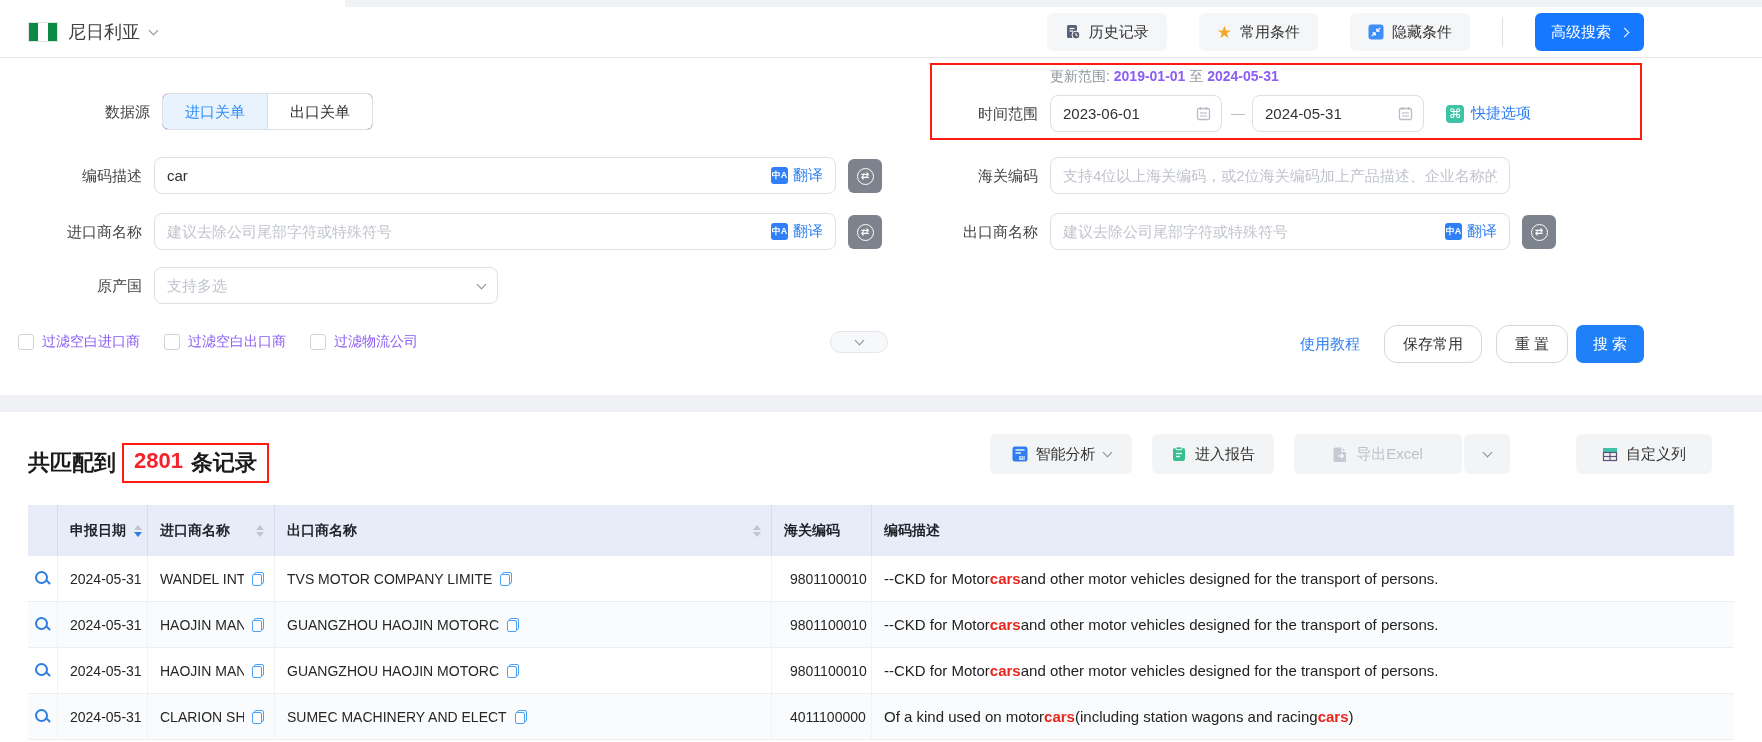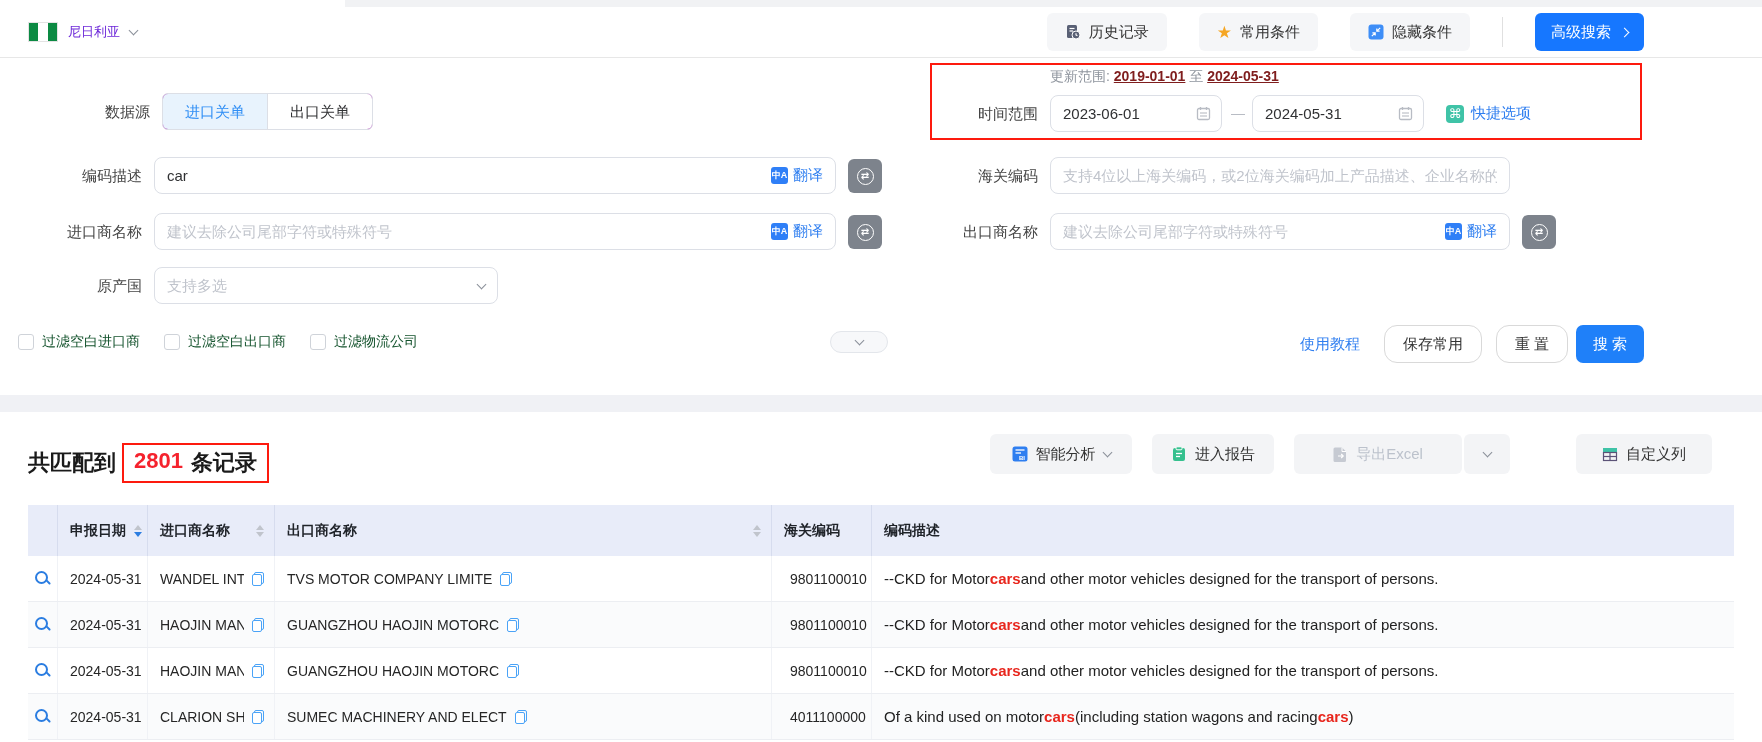--- a/index.html
+++ b/index.html
@@ -7,21 +7,21 @@
     font-family:"Liberation Sans","DejaVu Sans",sans-serif; color:#333; font-size:14px; }
   .page { position:relative; width:1762px; height:742px; background:#fff; overflow:hidden; }
   .topstrip { position:absolute; left:345px; right:0; top:0; height:7px; background:#f1f2f4; }
 
   
   .topbar { position:absolute; left:0; right:0; top:7px; height:51px; background:#fff;
     border-bottom:1px solid #e7e7e7; display:flex; align-items:center; }
   .country-picker { display:flex; align-items:center; gap:10px; margin-left:28px; cursor:pointer; }
   .flag { width:30px; height:20px; display:flex; border:1px solid #e3e3e3; }
   .flag i { flex:1; } .flag i:nth-child(1),.flag i:nth-child(3){ background:#0c8a43; } .flag i:nth-child(2){ background:#fff; }
-  .country-name { font-size:13px; color:#6d28d9; }
+  .country-name { font-size:18px; color:#404040; }
   .chev { display:inline-block; width:7px; height:7px; border-right:1.6px solid #8a8f99;
     border-bottom:1.6px solid #8a8f99; transform:rotate(45deg); margin-top:-3px; }
   .chev.right { transform:rotate(-45deg); margin:0 0 0 2px; }
   .chev.white { border-color:#fff; }
   .topbar-right { margin-left:auto; display:flex; align-items:center; gap:32px; margin-right:118px; }
   .tb-btn { height:38px; padding:0 18px; background:#f5f6f8; border-radius:6px; display:flex;
     align-items:center; gap:8px; font-size:15px; color:#333; cursor:pointer; }
   .tb-divider { width:1px; height:30px; background:#e0e0e0; }
   .tb-primary { height:38px; padding:0 16px; background:#1677ff; color:#fff; border-radius:6px;
     display:flex; align-items:center; gap:8px; font-size:15px; cursor:pointer; }
@@ -29,21 +29,21 @@
 
   
   .flabel { position:absolute; font-size:15px; color:#444; line-height:37px; text-align:right; }
   .tabs { position:absolute; left:162px; top:93px; height:37px; display:flex;
     border:1px solid #dcdfe6; border-radius:6px; overflow:hidden; background:#a21caf; }
   .tab { padding:0 22px; line-height:35px; font-size:15px; color:#303133; cursor:pointer; background:#fff; }
   .tab.active { background:#e8f3fd; color:#2f8ef5; }
   .tab + .tab { border-left:1px solid #dcdfe6; }
 
   .update-line { position:absolute; left:1050px; top:68px; font-size:14px; color:#8f959e; }
-  .update-line b { color:#7f1d1d; font-weight:bold;text-decoration:underline; }
+  .update-line b { color:#8b5cf6; font-weight:bold; }
   .anno-box { position:absolute; border:2px solid #fd1a0e; pointer-events:none; }
   #anno-time { left:930px; top:63px; width:712px; height:77px; }
 
   .datebox { position:absolute; top:95px; height:37px; border:1px solid #dcdfe6; border-radius:8px;
     background:#fff; display:flex; align-items:center; padding:0 10px 0 12px; font-size:15px; color:#303133; }
   #date-start { left:1050px; width:172px; } #date-end { left:1252px; width:172px; }
   .datebox .cal { margin-left:auto; }
   .date-dash { position:absolute; left:1230px; top:95px; width:16px; line-height:37px; color:#b8bcc4; text-align:center; }
   .quick-opt { position:absolute; left:1446px; top:95px; height:37px; display:flex; align-items:center; gap:7px; cursor:pointer; }
   .cmd-icon { width:18px; height:18px; background:#3fc3a7; border-radius:4px; color:#fff;
@@ -60,21 +60,21 @@
     line-height:17px; text-align:center; font-weight:bold; }
   .gray-btn { position:absolute; width:34px; height:34px; background:#7d838c; border-radius:6px;
     display:flex; align-items:center; justify-content:center; cursor:pointer; }
   .circle-eq { width:17px; height:17px; border:1.7px solid #fff; border-radius:50%; color:#fff;
     font-size:10px; line-height:14px; text-align:center; font-weight:bold; }
   .select-chev { margin-left:auto; }
 
   .checkbox-row { position:absolute; left:18px; top:333px; display:flex; align-items:center; gap:24px; }
   .cb { display:flex; align-items:center; gap:8px; cursor:pointer; }
   .cb .box { width:16px; height:16px; border:1px solid #cfd3d9; border-radius:3px; background:#fff; }
-  .cb span.lbl { font-size:14px; color:#14532d; }
+  .cb span.lbl { font-size:14px; color:#8b5cf6; }
   .collapse-pill { position:absolute; left:830px; top:331px; width:58px; height:22px; background:#f7f8fa;
     border:1px solid #e3e6eb; border-radius:11px; display:flex; align-items:center; justify-content:center; cursor:pointer; }
   .link { position:absolute; left:1300px; top:325px; line-height:38px; color:#2e7ef0; font-size:15px; cursor:pointer; }
   .btn-plain { position:absolute; top:325px; height:38px; border:1px solid #d9d9d9; border-radius:13px;
     background:#fff; font-size:15px; color:#333; display:flex; align-items:center; justify-content:center; cursor:pointer; }
   #btn-save { left:1384px; width:98px; } #btn-reset { left:1496px; width:72px; }
   .btn-blue { position:absolute; left:1576px; top:325px; width:68px; height:38px; background:#1f80f9;
     border-radius:7px; color:#fff; font-size:15px; display:flex; align-items:center; justify-content:center; cursor:pointer; }
 
   .gray-band { position:absolute; left:0; right:0; top:395px; height:17px; background:#f0f1f5; }

